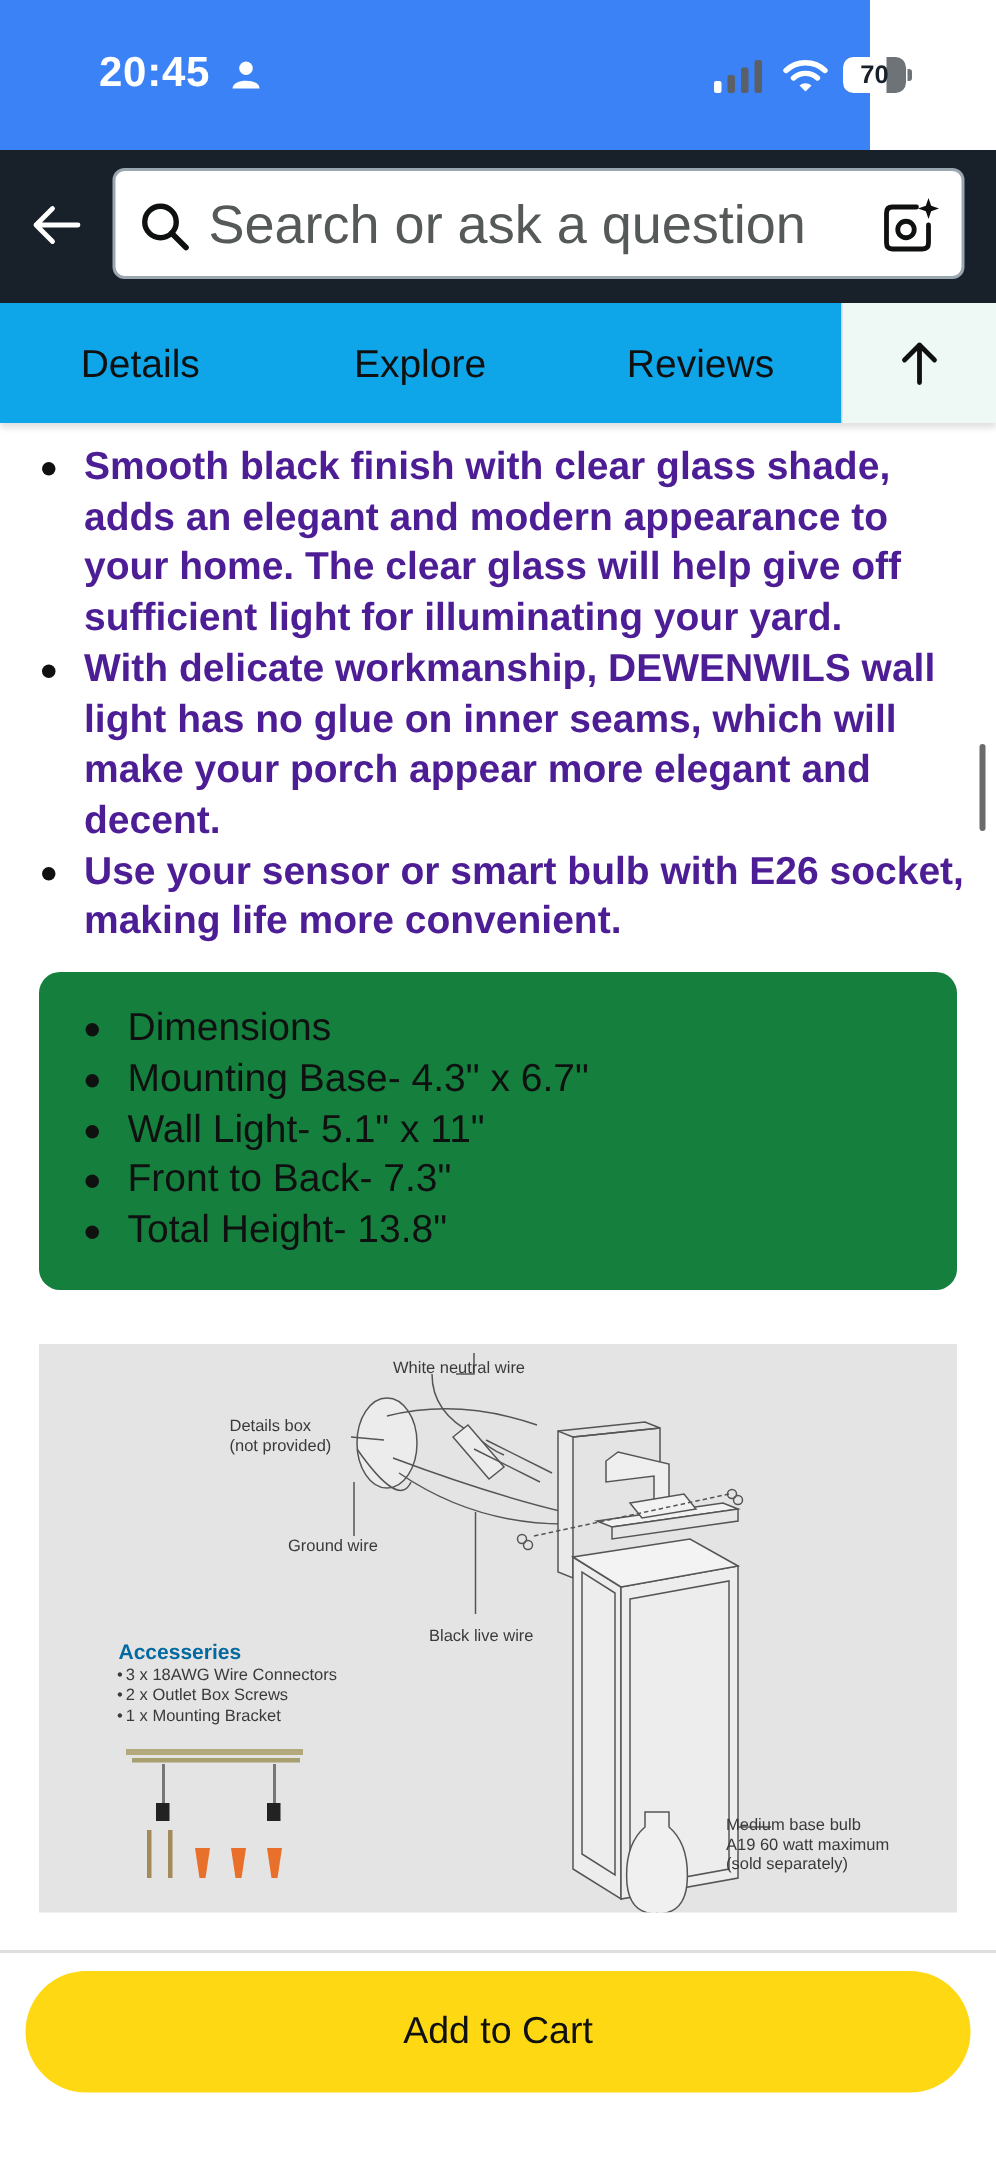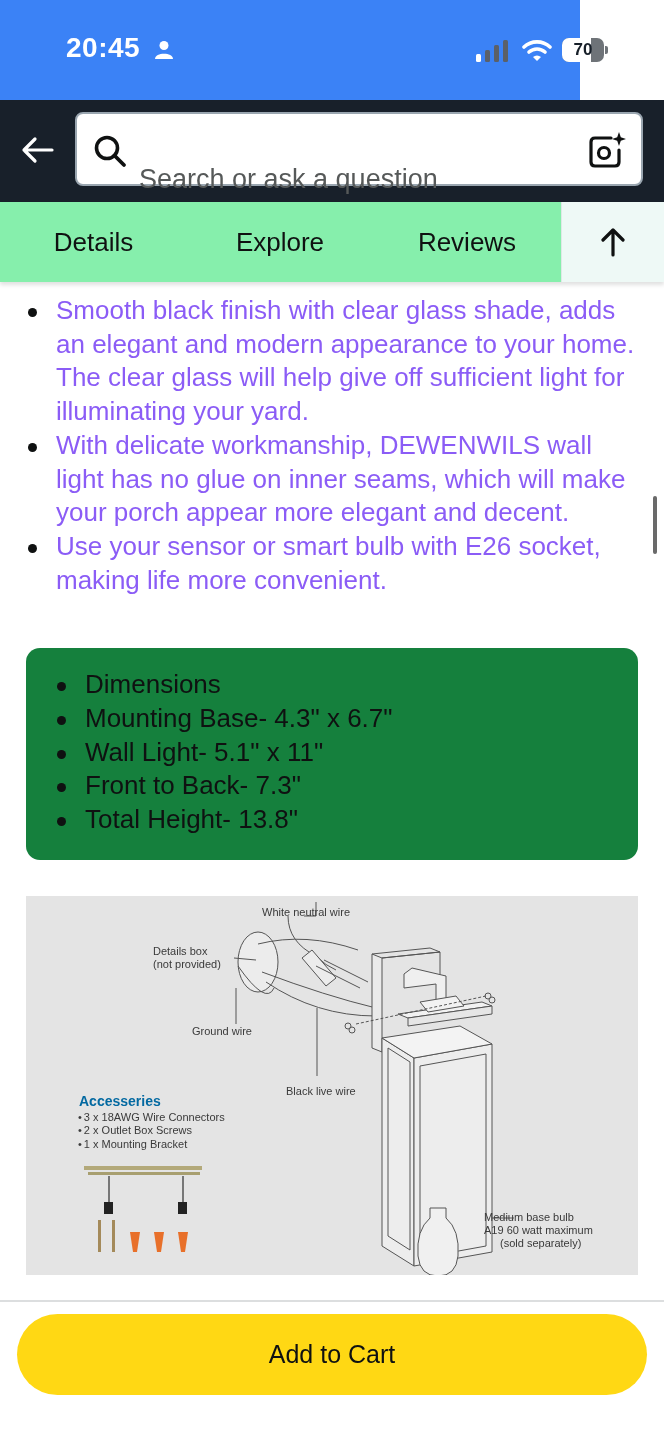--- a/index.html
+++ b/index.html
@@ -14,34 +14,34 @@
   .battery { position: absolute; left: 562px; top: 38px; width: 46px; height: 24px; }
   .battery-body { position: absolute; left: 0; top: 0; width: 42px; height: 24px; border-radius: 7px; background: #6e7378; overflow: hidden; }
   .battery-fill { position: absolute; left: 0; top: 0; width: 70%; height: 100%; background: #fff; }
   .battery-label { position: absolute; left: 0; top: 0; width: 42px; height: 24px; line-height: 24px; text-align: center; font-size: 17px; font-weight: bold; color: #18202a; }
   .battery-tip { position: absolute; left: 43px; top: 8px; width: 3px; height: 8px; border-radius: 0 2px 2px 0; background: #6e7378; }
 
   .header { position: absolute; top: 100px; left: 0; width: 664px; height: 102px; background: #18202a; }
   .back-btn { position: absolute; left: 18px; top: 30px; width: 40px; height: 40px; cursor: pointer; }
   .search { position: absolute; left: 75px; top: 12px; width: 568px; height: 74px; background: #fff; border-radius: 8px; border: 2px solid #9aa6b0; }
   .search-icon { position: absolute; left: 16px; top: 20px; width: 34px; height: 34px; }
-  .search-input { position: absolute; left: 62px; top: 14px; width: 430px; height: 44px; border: none; outline: none; font-size: 27px; color: #555; font-family: "Liberation Sans", sans-serif; background: transparent; margin-top: 29px; }
+  .search-input { position: absolute; left: 62px; top: 14px; width: 430px; height: 44px; border: none; outline: none; font-size: 36px; color: #555; font-family: "Liberation Sans", sans-serif; background: transparent; }
   .search-input::placeholder { color: #565959; }
   .camera-icon { position: absolute; right: 14px; top: 16px; width: 40px; height: 40px; cursor: pointer; }
 
-  .tabs { position: absolute; top: 202px; left: 0; width: 664px; height: 80px; background: #86efac; box-shadow: 0 3px 4px rgba(0,0,0,0.12); display: flex; z-index: 2; }
+  .tabs { position: absolute; top: 202px; left: 0; width: 664px; height: 80px; background: #0ea5e9; box-shadow: 0 3px 4px rgba(0,0,0,0.12); display: flex; z-index: 2; }
   .tab { height: 80px; line-height: 80px; font-size: 26px; color: #0f1111; text-align: center; cursor: pointer; }
   .tab.t1 { width: 187px; }
   .tab.t2 { width: 186px; }
   .tab.t3 { width: 188px; }
   .tab-up { width: 103px; height: 80px; background: #eef9f6; border-left: 1px solid #dfe8e6; display: flex; align-items: center; justify-content: center; cursor: pointer; }
 
   .content { position: absolute; top: 282px; left: 0; width: 664px; height: 1018px; overflow: hidden; }
   .bullets { position: absolute; left: 24px; top: 12px; width: 620px; list-style: none; }
-  .bullets li { position: relative; padding-left: 32px; font-size: 26px; line-height: 33.7px; color: #8b5cf6; }
+  .bullets li { position: relative; padding-left: 32px; font-size: 26px; line-height: 33.7px; color: #4c1d95; font-weight: bold; }
   .bullets li::before { content: ""; position: absolute; left: 4px; top: 14px; width: 9px; height: 9px; border-radius: 50%; background: #0f1111; }
 
   .dims-box { position: absolute; left: 26px; top: 366px; width: 612px; height: 212px; background: #15803d; border-radius: 14px; }
   .dims-list { list-style: none; position: absolute; left: 28px; top: 20px; }
   .dims-list li { position: relative; padding-left: 31px; font-size: 26px; line-height: 33.8px; color: #0f1111; }
   .dims-list li::before { content: ""; position: absolute; left: 3px; top: 14px; width: 9px; height: 9px; border-radius: 50%; background: #0f1111; }
 
   .diagram { position: absolute; left: 26px; top: 614px; width: 612px; height: 379px; background: #e4e4e4; overflow: hidden; }
   .diagram svg { position: absolute; left: 0; top: 0; }
   .dlabel { position: absolute; font-size: 11px; color: #3a3a3a; line-height: 13px; white-space: nowrap; }
@@ -195,21 +195,21 @@
       </g>
     </svg>
 
     <span class="dlabel" style="left:236px; top:10px;">White neutral wire</span>
     <span class="dlabel" style="left:127px; top:49px;">Details box</span>
     <span class="dlabel" style="left:127px; top:62px;">(not provided)</span>
     <span class="dlabel" style="left:166px; top:129px;">Ground wire</span>
     <span class="dlabel" style="left:260px; top:189px;">Black live wire</span>
     <span class="dlabel" style="left:458px; top:315px;">Medium base bulb</span>
     <span class="dlabel" style="left:458px; top:328px;">A19 60 watt maximum</span>
-    <span class="dlabel" style="left:458px; top:341px;margin-left:16px;">(sold separately)</span>
+    <span class="dlabel" style="left:458px; top:341px;">(sold separately)</span>
 
     <div class="acc-title">Accesseries</div>
     <ul class="acc-list">
       <li>3 x 18AWG Wire Connectors</li>
       <li>2 x Outlet Box Screws</li>
       <li>1 x Mounting Bracket</li>
     </ul>
   </div>
 </div>
 

